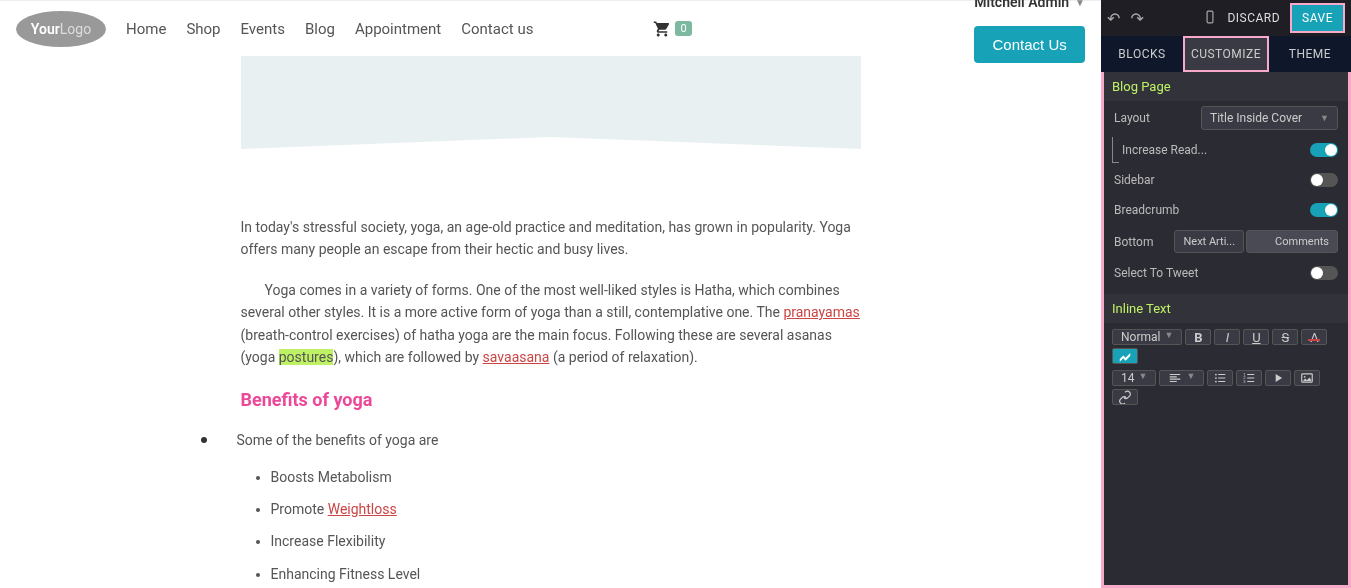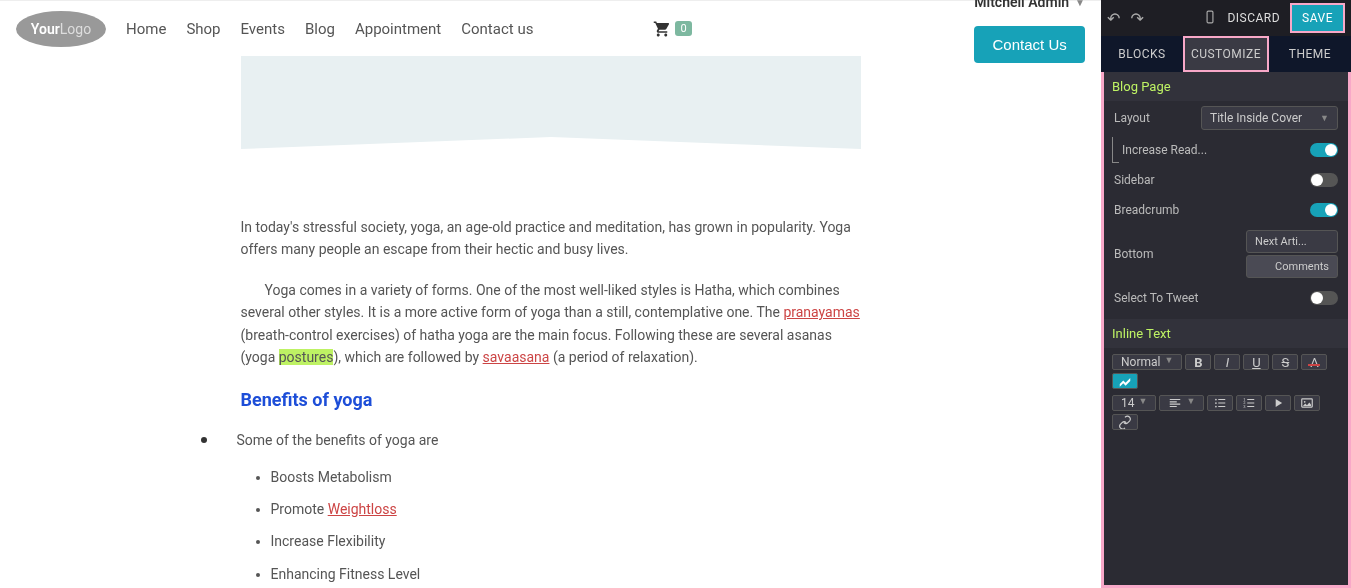--- a/index.html
+++ b/index.html
@@ -20,21 +20,21 @@
 .admin-area { margin-left: auto; display: flex; gap: 16px; flex-direction: column; }
 .admin-name { font-weight: 600; color: #333; cursor: pointer; display: flex; align-items: center; gap: 6px; }
 .contact-btn { background: #17a2b8; color: #fff; padding: 10px 18px; border-radius: 4px; border: none; font-size: 15px; cursor: pointer; }
 .content { max-width: 640px; margin: 0 auto; padding: 0 10px; color: #555; line-height: 1.6; position: relative; }
 .hero { background: #e8f0f2; height: 140px; margin-bottom: 20px; position: relative; overflow: hidden; }
 .hero::after { content: ""; position: absolute; bottom: -1px; left: 0; right: 0; height: 60px; background: #fff; clip-path: polygon(0 100%, 100% 100%, 100% 40%, 50% 0%, 0 40%); transform: scaleX(2); }
 .content p { margin-bottom: 18px; font-size: 14px; }
 .content p.indent { text-indent: 24px; }
 .underlink { color: #c44; text-decoration: underline; text-decoration-style: solid; cursor: text; }
 .hl { background: #bef264; }
-.h2 { font-size: 18px; font-weight: 700; color: #1d4ed8; margin: 18px 0 14px; }
+.h2 { font-size: 18px; font-weight: 700; color: #ec4899; margin: 18px 0 14px; }
 .bullet-row { display:flex; align-items:flex-start; gap:30px; }
 .bullet-dot { width: 6px; height: 6px; background: #333; border-radius: 50%; margin-top: 8px; margin-left: -40px; }
 .content ul { list-style: disc; margin-left: 30px; margin-top: 14px; }
 .content ul li { margin-bottom: 10px; font-size: 14px; }
 
 
 .panel { width: 250px; background: #2b2b33; color: #ccc; display: flex; flex-direction: column; font-size: 13px; position: relative; }
 .panel-top { height: 36px; background: #1e1e24; display: flex; align-items: center; padding: 0 6px; gap: 10px; }
 .ptop-icon { color: #aaa; cursor: pointer; font-size: 16px; }
 .ptop-spacer { flex: 1; }
@@ -45,21 +45,21 @@
 .tab.active { background: #3a3a44; border: 2px solid #f8a8c8; }
 .panel-body { flex: 1; border-left: 3px solid #f8a8c8; border-right: 3px solid #f8a8c8; border-bottom: 3px solid #f8a8c8; padding-bottom: 10px; }
 .section-hdr { background: #32323b; padding: 7px 8px; color: #bef264; font-size: 13px; }
 .row { display: flex; align-items: center; padding: 5px 10px; min-height: 30px; }
 .row-label { flex: 1; color: #bbb; font-size: 12px; }
 .toggle { width: 28px; height: 14px; background: #555; border-radius: 7px; position: relative; cursor: pointer; }
 .toggle.on { background: #17a2b8; }
 .toggle .knob { width: 12px; height: 12px; background: #fff; border-radius: 50%; position: absolute; top: 1px; left: 1px; }
 .toggle.on .knob { left: 15px; }
 .select { background: #3a3a44; border: 1px solid #555; color: #ccc; padding: 4px 8px; border-radius: 3px; font-size: 12px; width: 137px; display: flex; align-items: center; justify-content: space-between; cursor: pointer; }
-.btn-group { display: flex; gap: 2px; flex-direction: column; }
+.btn-group { display: flex; gap: 2px; }
 .bg-btn { background: #3a3a44; border: 1px solid #555; color: #ccc; padding: 4px 8px; font-size: 11px; border-radius: 3px; cursor: pointer; }
 .bg-btn.active { background: #4a4a54; padding-left: 28px; }
 .indented { padding-left: 18px; position: relative; }
 .indented::before { content: ""; position: absolute; left: 8px; top: 2px; bottom: 2px; width: 6px; border-left: 1px solid #888; border-bottom: 1px solid #888; }
 .toolbar { display: flex; flex-wrap: wrap; gap: 3px; padding: 6px 8px; }
 .tb { width: 26px; height: 16px; background: #3a3a44; border: 1px solid #555; display: flex; justify-content: center; color: #ccc; cursor: pointer; border-radius: 2px; font-size: 13px; }
 .tb.wide { width: auto; padding: 0 8px; font-size: 12px; }
 .tb svg { width: 14px; height: 14px; }
 .sel-wide { width: 80px; }
 .caret { font-size: 9px; margin-left: 4px; color: #888; }

